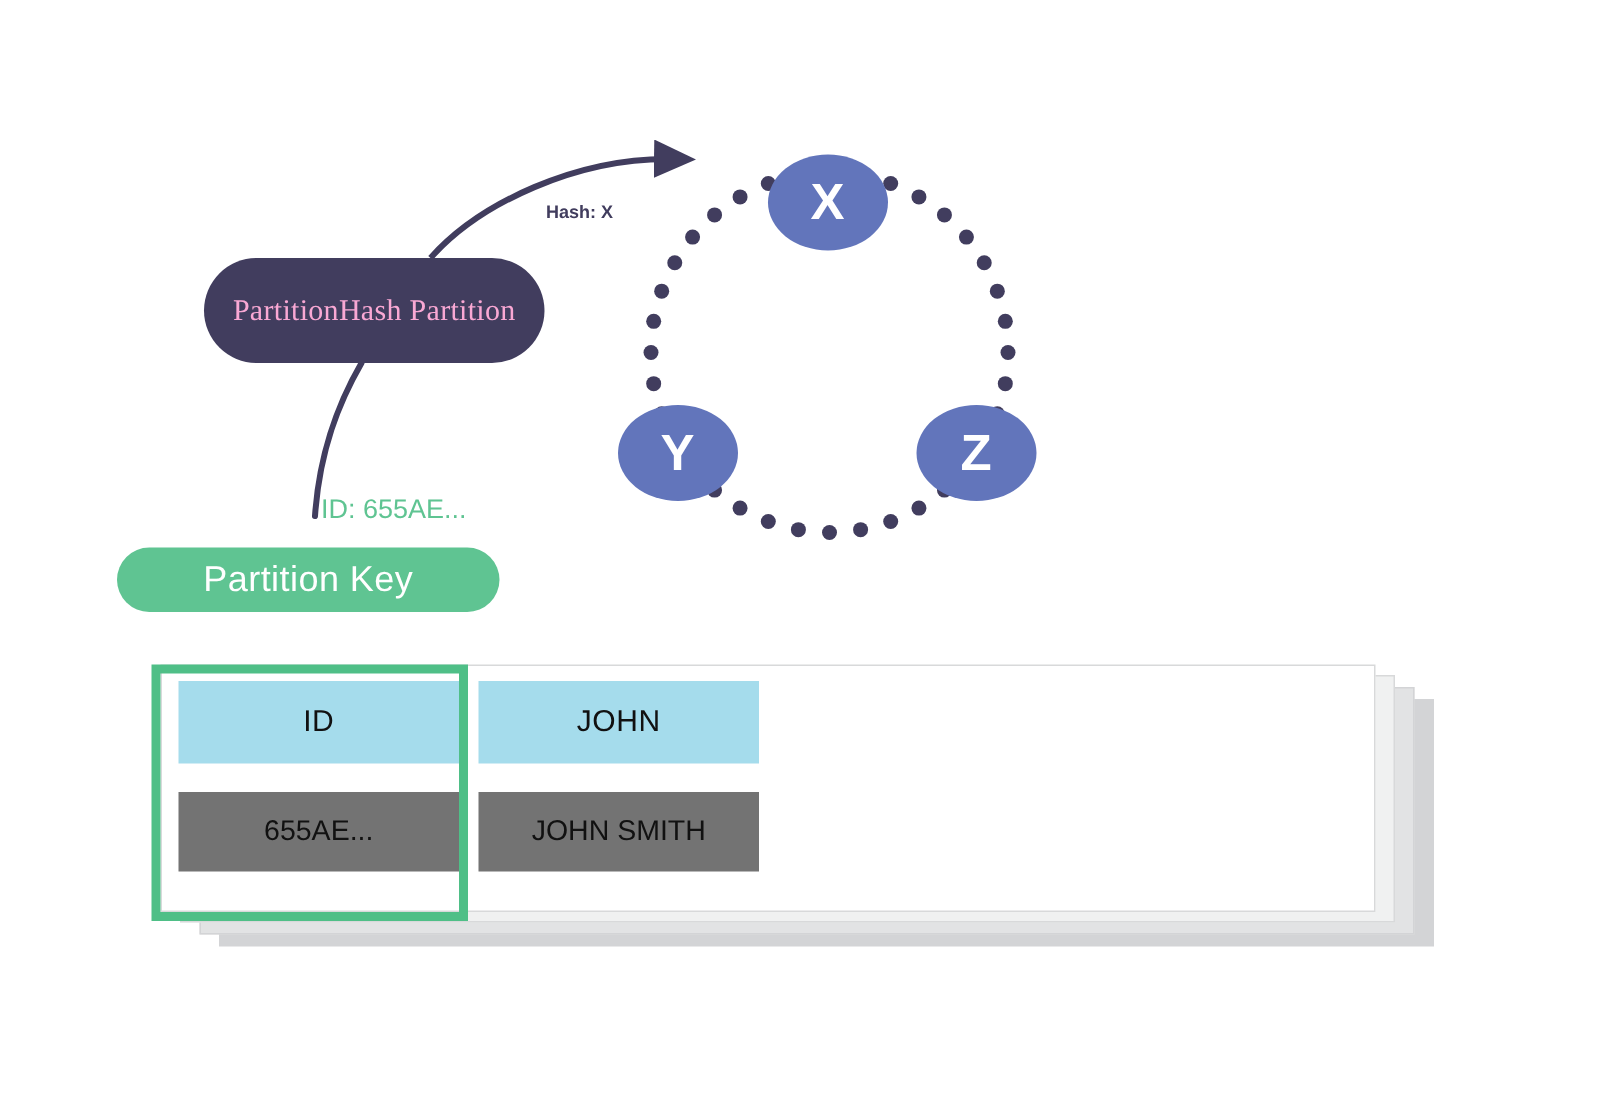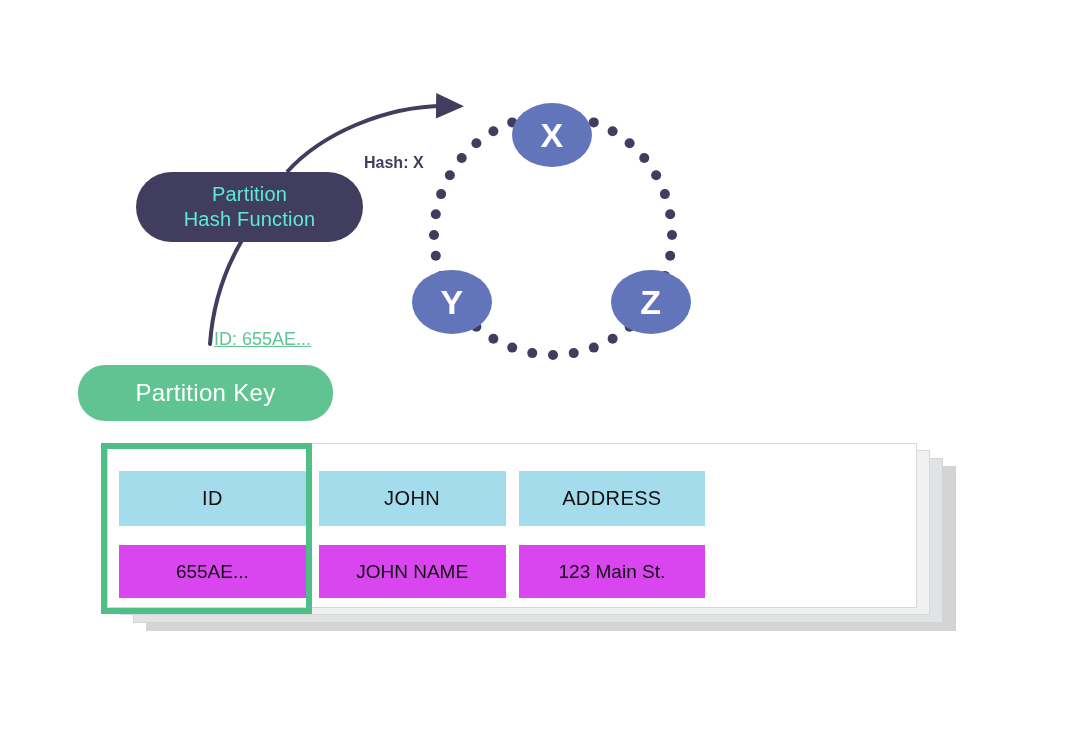--- a/index.html
+++ b/index.html
@@ -12,78 +12,78 @@
   }
   #stage { position:absolute; left:0; top:0; width:1080px; height:735px; }
 
   
   #vector-layer { position:absolute; left:0; top:0; width:1080px; height:735px; pointer-events:none; }
 
   
   .hash-box{
     position:absolute; left:136px; top:172px; width:227px; height:70px;
     background:#413D5E; border-radius:36px;
-    display:flex; flex-direction:column; align-items:center; justify-content:center;
-    color:#5eead4; font-size:20px; line-height:25px; letter-spacing:.2px;
+    display:flex; align-items:center; justify-content:center;
+    color:#f9a8d4; font-size:20px; line-height:25px; letter-spacing:.2px;font-family:Liberation Serif, serif;
   }
   .hash-box span{ display:block; }
 
   
   .node{
     position:absolute; background:#6275BB; border-radius:50%;
     display:flex; align-items:center; justify-content:center;
     color:#ffffff; font-size:34px; font-weight:bold; letter-spacing:.5px;
   }
   .node-x{ left:512px; top:103px; width:80px; height:64px; }
   .node-y{ left:412px; top:270px; width:80px; height:64px; }
   .node-z{ left:611px; top:270px; width:80px; height:64px; }
 
   
   .hash-label{
     position:absolute; left:364px; top:134px;
-    color:#413D5E; font-size:16px; font-weight:bold; white-space:nowrap;margin-top:20px;
+    color:#413D5E; font-size:12px; font-weight:bold; white-space:nowrap;
   }
   .id-label{
     position:absolute; left:214px; top:329px;
-    color:#5FC492; font-size:18px; white-space:nowrap;text-decoration:underline;
+    color:#5FC492; font-size:18px; white-space:nowrap;
   }
 
   
   .pkey-pill{
-    position:absolute; left:78px; top:365px; width:255px; height:56px;
+    position:absolute; left:78px; top:365px; width:255px; height:43px;
     background:#5FC492; border-radius:27px;
     display:flex; align-items:center; justify-content:center;
     color:#ffffff; font-size:24px; letter-spacing:.3px;
   }
 
   
   .card-layer{ position:absolute; background:#ffffff; }
   .layer-3{ left:146px; top:466px; width:810px; height:165px; background:#D3D4D6; }
   .layer-2{ left:133px; top:458px; width:810px; height:165px; background:#E2E3E4; border:1px solid #D3D4D6; box-sizing:border-box;}
   .layer-1{ left:120px; top:450px; width:810px; height:165px; background:#F0F1F1; border:1px solid #D8D9DA; box-sizing:border-box;}
   .layer-top{
     left:107px; top:443px; width:810px; height:165px;
     background:#ffffff; border:1px solid #D8D9DA; box-sizing:border-box;
   }
 
   
   .table-wrap{
     position:absolute; left:107px; top:443px; width:810px; height:165px;
-    display:flex; align-items:flex-start; padding:28px 12px 0 12px;
+    display:flex; align-items:flex-start; padding:11px 12px 0 12px;
     box-sizing:border-box;
   }
   .col{ width:187px; margin-right:13px; }
   .col:last-child{ margin-right:0; }
   .th{
     height:55px; background:#A5DCEC;
     display:flex; align-items:center; justify-content:center;
     color:#111111; font-size:20px; letter-spacing:.4px;
   }
   .td{
-    margin-top:19px; height:53px; background:#d946ef;
+    margin-top:19px; height:53px; background:#737373;
     display:flex; align-items:center; justify-content:center;
     color:#111111; font-size:19px;
   }
 
   
   .pk-highlight{
     position:absolute; left:101px; top:443px; width:211px; height:171px;
     border:6px solid #4FBF87; box-sizing:border-box; background:transparent;
   }
 </style>
@@ -135,21 +135,21 @@
       <circle cx="629.62" cy="143.27" r="5"></circle>
       <circle cx="644.28" cy="158.06" r="5"></circle>
       <circle cx="656.15" cy="175.18" r="5"></circle>
       <circle cx="664.88" cy="194.10" r="5"></circle>
       <circle cx="670.21" cy="214.24" r="5"></circle>
     </g>
   </svg>
 
   <div class="hash-box">
     <span>Partition</span>
-    <span>Hash Function</span>
+    <span>Hash Partition</span>
   </div>
 
   <div class="hash-label">Hash: X</div>
 
   <div class="node node-x">
     <span>X</span>
   </div>
   <div class="node node-y">
     <span>Y</span>
   </div>
@@ -168,25 +168,21 @@
   <div class="card-layer layer-1"></div>
   <div class="card-layer layer-top"></div>
 
   <div class="table-wrap">
     <div class="col">
       <div class="th">ID</div>
       <div class="td">655AE...</div>
     </div>
     <div class="col">
       <div class="th">JOHN</div>
-      <div class="td">JOHN NAME</div>
-    </div>
-    <div class="col">
-      <div class="th">ADDRESS</div>
-      <div class="td">123 Main St.</div>
+      <div class="td">JOHN SMITH</div>
     </div>
     <div class="col">
     </div>
   </div>
 
   <div class="pk-highlight"></div>
 
 </div>
 
 </body></html>

